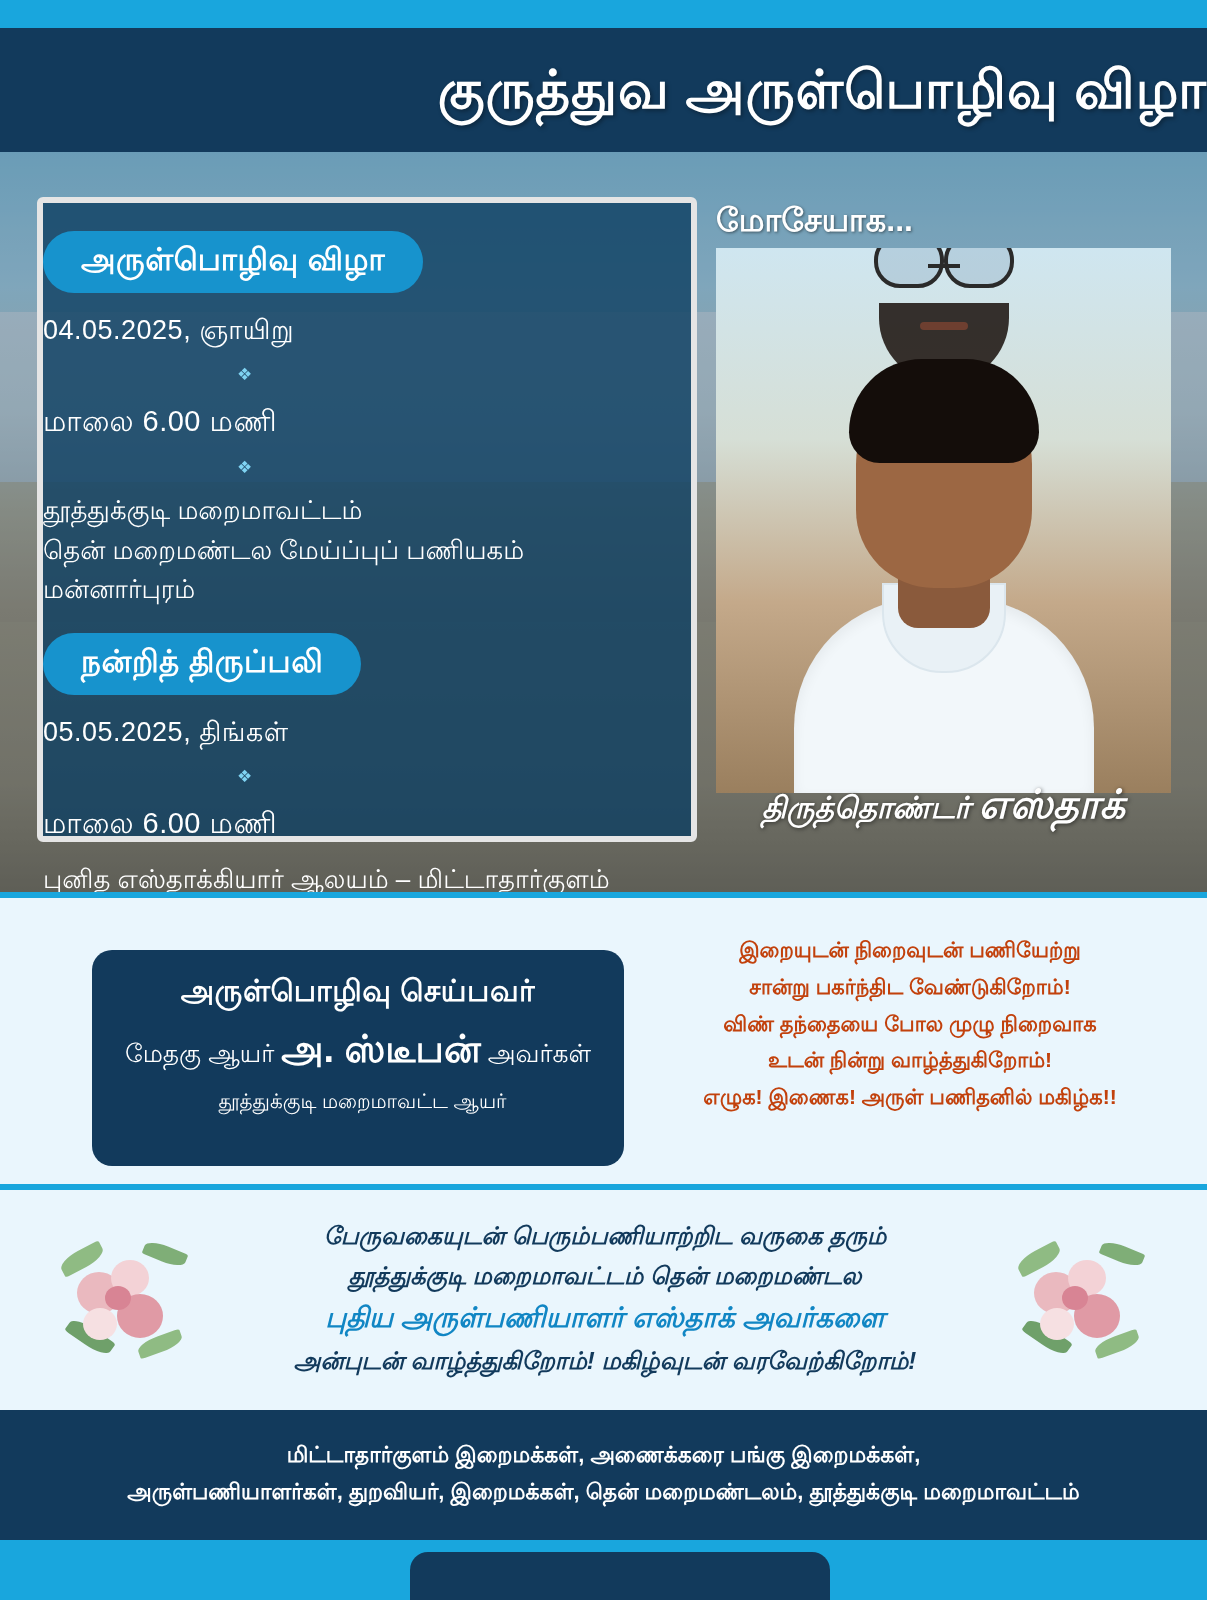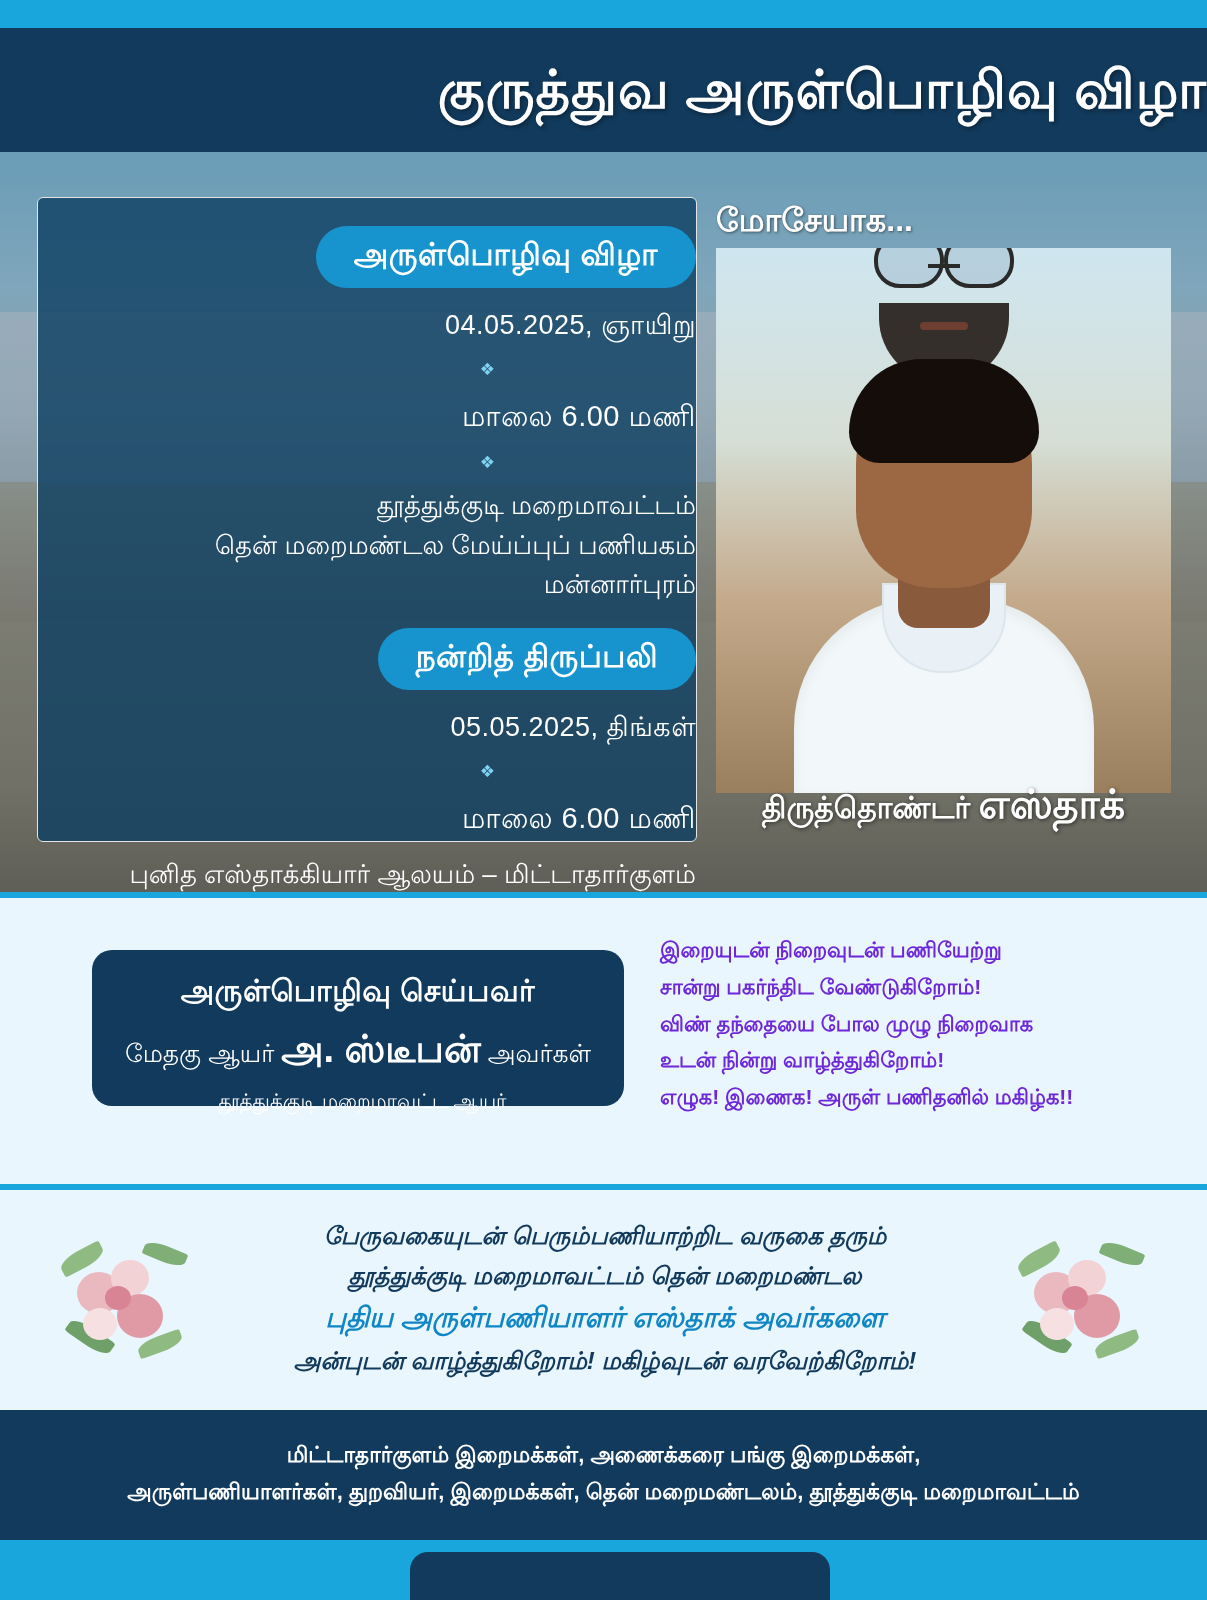--- a/index.html
+++ b/index.html
@@ -95,24 +95,24 @@
     background: rgba(10, 58, 92, .35);
   }
 
   
   .info-card {
     position: absolute;
     left: 37px; top: 45px;
     width: 660px;
     height: 645px;
     background: rgba(13, 62, 97, .80);
-    border: 1px solid #e5e5e5;
+    border: 6px solid #e5e5e5;
     border-radius: 6px;
     color: #ffffff;
-    text-align: right;
+    text-align: left;
     box-sizing: border-box;
     padding-top: 28px;
   }
   .pill {
     display: inline-block;
     background: #1793cd;
     color: #ffffff;
     font-size: 31px;
     font-weight: bold;
     padding: 11px 38px;
@@ -252,20 +252,21 @@
   }
   .name-strip {
     position: absolute;
     left: 716px; top: 630px;
     width: 455px;
     text-align: center;
     color: #ffffff;
     font-size: 30px;
     font-weight: bold;
     text-shadow: 1px 1px 4px rgba(0,0,0,.6);
+    font-style: italic;
   }
   .name-strip .bigname {
     font-size: 40px;
     font-weight: bold;
   }
 
   
   .mid {
     position: absolute;
     left: 0; top: 892px;
@@ -276,21 +277,21 @@
   .mid-top-rule {
     position: absolute;
     left: 0; top: 0;
     width: 100%; height: 6px;
     background: #19a6dd;
   }
   .speaker-box {
     position: absolute;
     left: 92px; top: 58px;
     width: 532px;
-    height: 156px;
+    height: 216px;
     background: #123a5c;
     border-radius: 20px;
     color: #ffffff;
     text-align: center;
     box-sizing: border-box;
     padding-top: 24px;
   }
   .speaker-title {
     font-size: 30px;
     font-weight: bold;
@@ -306,21 +307,22 @@
   }
   .speaker-role {
     margin-top: 14px;
     font-size: 20px;
     padding-left: 9px;
   }
   .wishes {
     position: absolute;
     left: 660px; top: 40px;
     width: 500px;
-    color: #6d28d9;
+    text-align: center;
+    color: #c2410c;
     font-size: 21px;
     font-weight: bold;
     line-height: 1.75;
   }
 
   
   .welcome {
     position: absolute;
     left: 0; top: 1184px;
     width: 100%;

